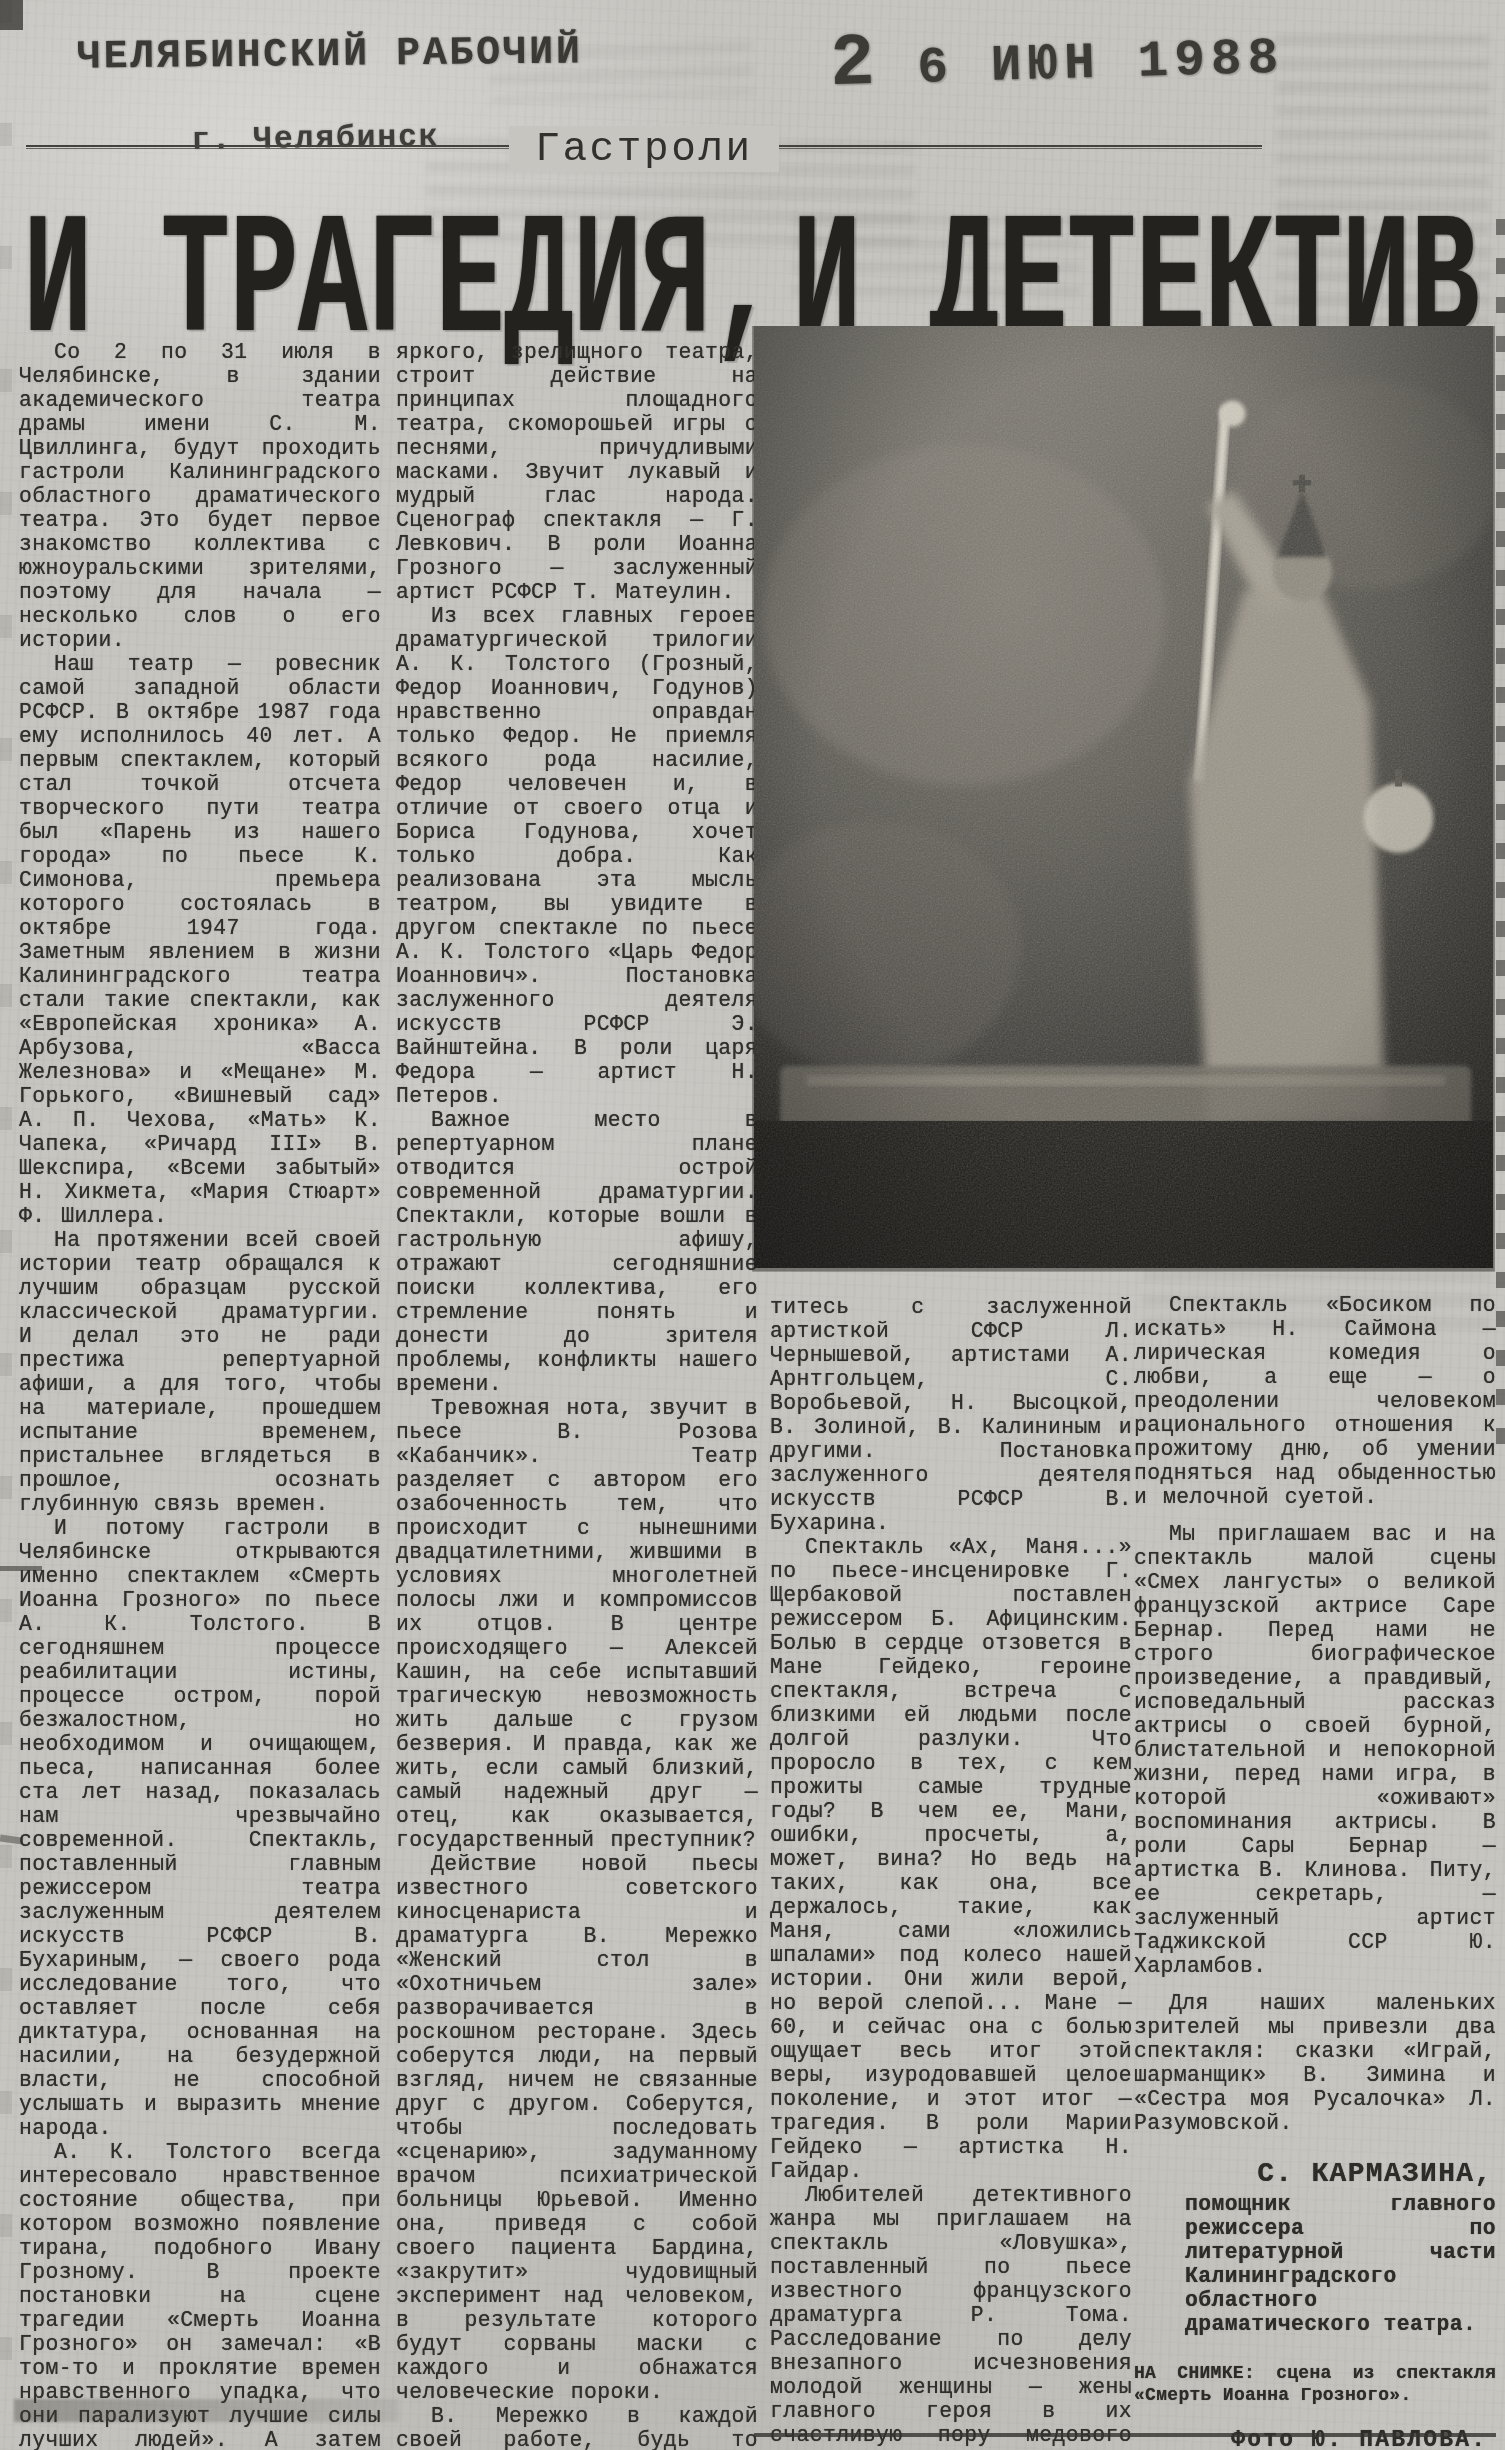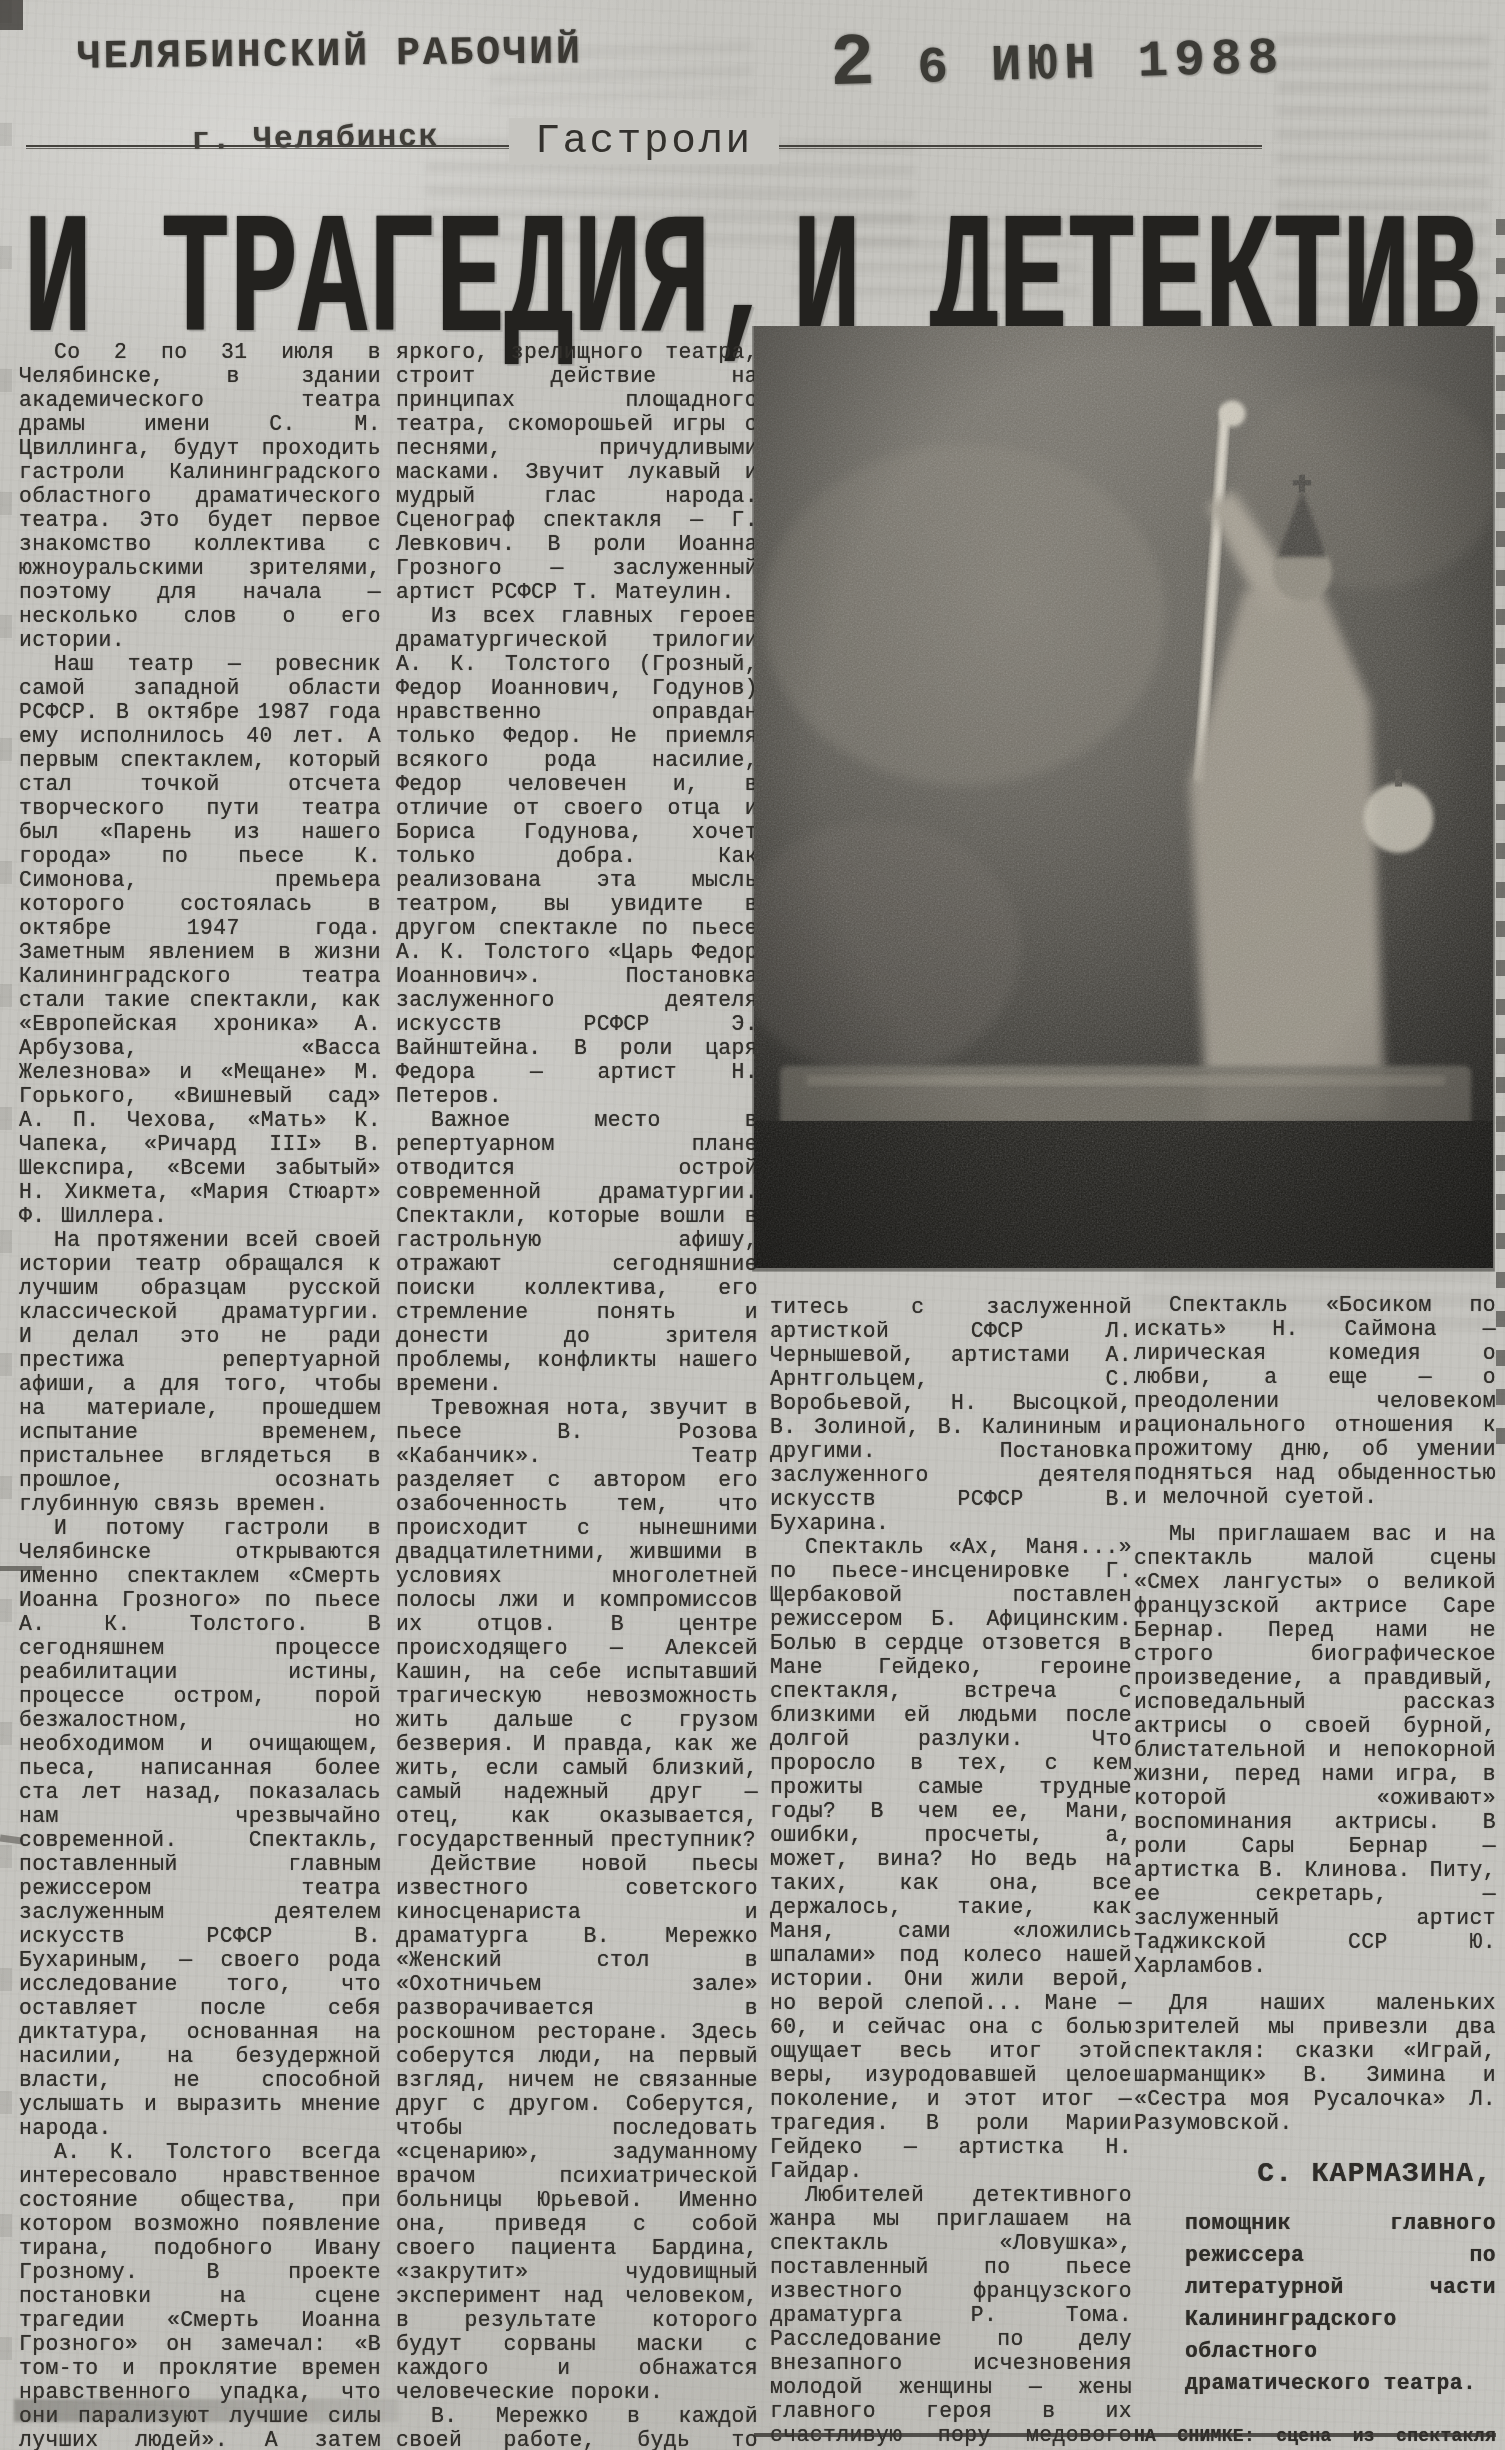--- a/index.html
+++ b/index.html
@@ -33,42 +33,42 @@
   .datestamp{position:absolute;left:830px;top:15.8px;font-size:51px;font-weight:900;color:#3c3b36;
     letter-spacing:6.1px;transform:rotate(-1.6deg);text-shadow:0 0 2.6px rgba(60,59,54,.6),1.8px 1.8px 0 rgba(60,59,54,.15);}
   .datestamp::first-letter{font-size:1.45em;}
 
   
   .rubric{position:absolute;left:26px;top:112px;width:1236px;height:61px;text-align:center;}
   .rubric-line{position:absolute;left:0;right:0;top:33px;height:4.4px;
     background:linear-gradient(180deg,#44423d 0 1.8px, rgba(68,66,61,0) 1.8px 2.6px, rgba(68,66,61,.75) 2.6px 4.4px);
     filter:blur(0.4px);}
   .rubric-word{position:relative;display:inline-block;padding:0 26px;background:#c6c5c0;
-    font-size:41px;color:#33312d;letter-spacing:2.6px;top:6px;}
+    font-size:41px;color:#33312d;letter-spacing:2.6px;top:14px;}
 
   
   .headline{position:absolute;left:23px;top:186px;width:1456px;display:flex;justify-content:space-between;}
   .headline span{display:inline-block;font-size:116px;font-weight:900;color:#23221f;letter-spacing:-0.9px;
     transform:scaleY(1.48);transform-origin:top;white-space:nowrap;
     text-shadow:0 0 1.8px rgba(35,34,31,.7),2.6px 1.8px 0 rgba(35,34,31,.12);}
 
   
   .col{position:absolute;width:362px;text-align:justify;}
   .col-1{left:19px;top:340px;}
   .col-2{left:396px;top:340px;}
   .col-3{left:770px;top:1295px;}
   .col-4{left:1134px;top:1293px;}
   .para{margin:0;font-size:21.4px;line-height:24px;letter-spacing:0.4px;word-spacing:2.6px;
     text-indent:35px;color:#312f2b;text-shadow:0 0 0.8px rgba(49,47,43,.85);hyphens:auto;}
   .para.noindent{text-indent:0;}
   .col-4 .para{margin-bottom:13px;}
 
   .sig-name{margin:23px 3.5px 0 0;font-size:28px;font-weight:700;text-align:right;letter-spacing:1.3px;
     color:#2e2c28;text-shadow:0 0 0.9px rgba(46,44,40,.8);}
-  .sig-role{margin:18px 0 0 0;padding-left:51px;font-size:21.4px;line-height:32px;font-weight:700;
+  .sig-role{margin:3px 0 0 0;padding-left:51px;font-size:21.4px;line-height:24px;font-weight:700;
     text-align:justify;letter-spacing:0.4px;color:#2e2c28;text-shadow:0 0 0.9px rgba(46,44,40,.8);}
   .photo-note{margin:26px 0 0 0;font-size:18px;line-height:22px;font-weight:700;text-align:justify;
     letter-spacing:0.3px;color:#2e2c28;text-shadow:0 0 0.9px rgba(46,44,40,.8);}
   .photo-credit{margin:21px 8.8px 0 0;font-size:23px;font-weight:700;text-align:right;letter-spacing:2.2px;
     color:#2e2c28;text-shadow:0 0 0.9px rgba(46,44,40,.8);}
 
   
   .photo{position:absolute;left:754px;top:326px;width:739px;height:942px;overflow:hidden;
     box-shadow:0 1.8px 0 1.8px rgba(40,39,36,.5);background:#34332f;}
   .photo svg{display:block;width:100%;height:100%;}

